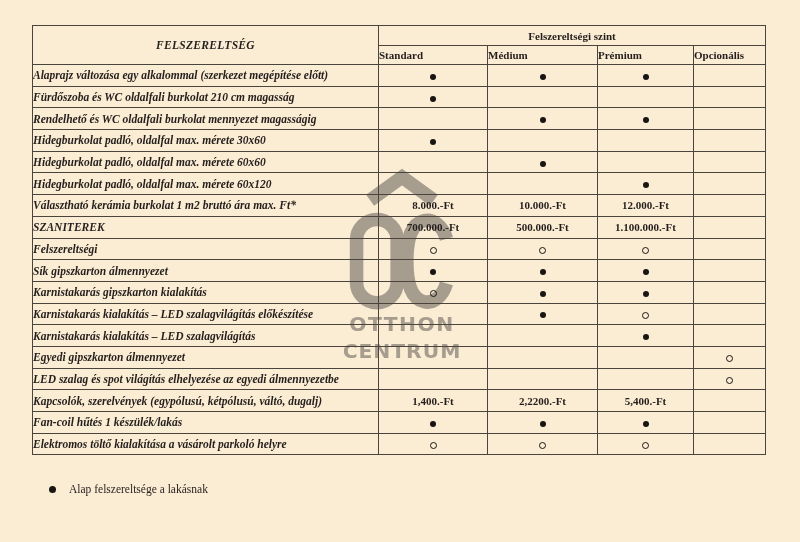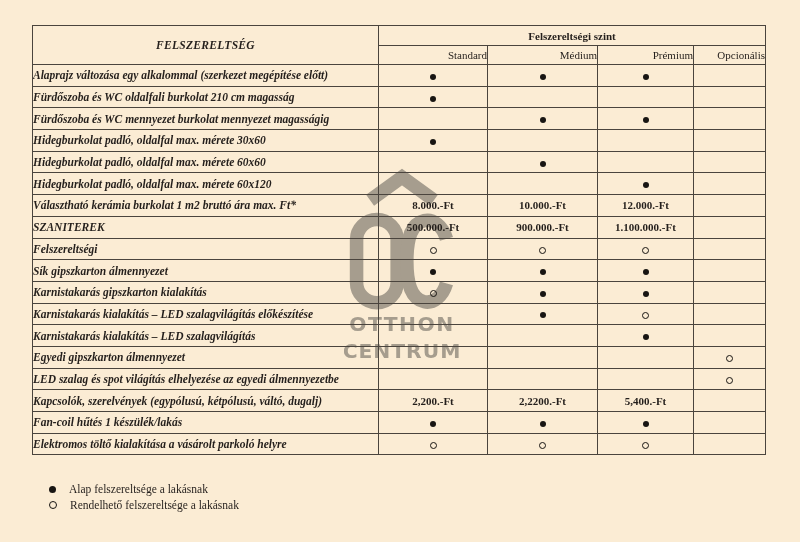--- a/index.html
+++ b/index.html
@@ -31,21 +31,21 @@
     border:1px solid #4a443d;
     padding:0;
     overflow:hidden;
     white-space:nowrap;
   }
   th.title-head {
     font-size:11.5px; font-weight:bold; font-style:italic;
     text-align:center; letter-spacing:.3px;margin-left:24px;
   }
   th.group-head { height:19px; font-size:11px; font-weight:bold; text-align:center; }
-  th.level-head { height:18px; font-size:11px; font-weight:normal; text-align:right; }
+  th.level-head { height:18px; font-size:11px; font-weight:bold; text-align:left; }
   tbody tr { height:21.7px; }
   td.label {
     font-size:11.5px; font-weight:bold; font-style:italic;
     text-align:left; padding-left:8px;margin-top:9px;
   }
   td.val { font-size:11px; font-weight:bold; text-align:center; }
   .mk { display:inline-block; vertical-align:middle; border-radius:50%; }
   .mk.dot  { width:6px; height:6px; background:#181512; }
   .mk.ring { width:5px; height:5px; border:1.4px solid #181512; background:transparent; }
   .legend {
@@ -101,21 +101,21 @@
           <td class="val"></td>
         </tr>
         <tr>
           <td class="label">Fürdőszoba és WC oldalfali burkolat 210 cm magasság</td>
           <td class="val"><span class="mk dot"></span></td>
           <td class="val"></td>
           <td class="val"></td>
           <td class="val"></td>
         </tr>
         <tr>
-          <td class="label">Fürdőszoba és WC mennyezet burkolat mennyezet magasságig</td>
+          <td class="label">Rendelhető és WC oldalfali burkolat mennyezet magasságig</td>
           <td class="val"></td>
           <td class="val"><span class="mk dot"></span></td>
           <td class="val"><span class="mk dot"></span></td>
           <td class="val"></td>
         </tr>
         <tr>
           <td class="label">Hidegburkolat  padló, oldalfal max. mérete 30x60</td>
           <td class="val"><span class="mk dot"></span></td>
           <td class="val"></td>
           <td class="val"></td>
@@ -137,22 +137,22 @@
         </tr>
         <tr>
           <td class="label">Választható kerámia burkolat 1 m2 bruttó ára max. Ft*</td>
           <td class="val">8.000.-Ft</td>
           <td class="val">10.000.-Ft</td>
           <td class="val">12.000.-Ft</td>
           <td class="val"></td>
         </tr>
         <tr>
           <td class="label">SZANITEREK</td>
+          <td class="val">700.000.-Ft</td>
           <td class="val">500.000.-Ft</td>
-          <td class="val">900.000.-Ft</td>
           <td class="val">1.100.000.-Ft</td>
           <td class="val"></td>
         </tr>
         <tr>
           <td class="label">Felszereltségi</td>
           <td class="val"><span class="mk ring"></span></td>
           <td class="val"><span class="mk ring"></span></td>
           <td class="val"><span class="mk ring"></span></td>
           <td class="val"></td>
         </tr>
@@ -193,21 +193,21 @@
         </tr>
         <tr>
           <td class="label">LED szalag és spot világítás elhelyezése az egyedi álmennyezetbe</td>
           <td class="val"></td>
           <td class="val"></td>
           <td class="val"></td>
           <td class="val"><span class="mk ring"></span></td>
         </tr>
         <tr>
           <td class="label">Kapcsolók, szerelvények (egypólusú, kétpólusú, váltó, dugalj)</td>
-          <td class="val">2,200.-Ft</td>
+          <td class="val">1,400.-Ft</td>
           <td class="val">2,2200.-Ft</td>
           <td class="val">5,400.-Ft</td>
           <td class="val"></td>
         </tr>
         <tr>
           <td class="label">Fan-coil hűtés 1 készülék/lakás</td>
           <td class="val"><span class="mk dot"></span></td>
           <td class="val"><span class="mk dot"></span></td>
           <td class="val"><span class="mk dot"></span></td>
           <td class="val"></td>
@@ -220,19 +220,15 @@
           <td class="val"></td>
         </tr>
       </tbody>
   </table>
 
   <div class="legend">
     <div class="legend-row">
       <span class="mk dot"></span>
       <span>Alap felszereltsége a lakásnak</span>
     </div>
-    <div class="legend-row">
-      <span class="mk ring"></span>
-      <span>Rendelhető felszereltsége a lakásnak</span>
-    </div>
   </div>
 
 </div>
 
 </body></html>

